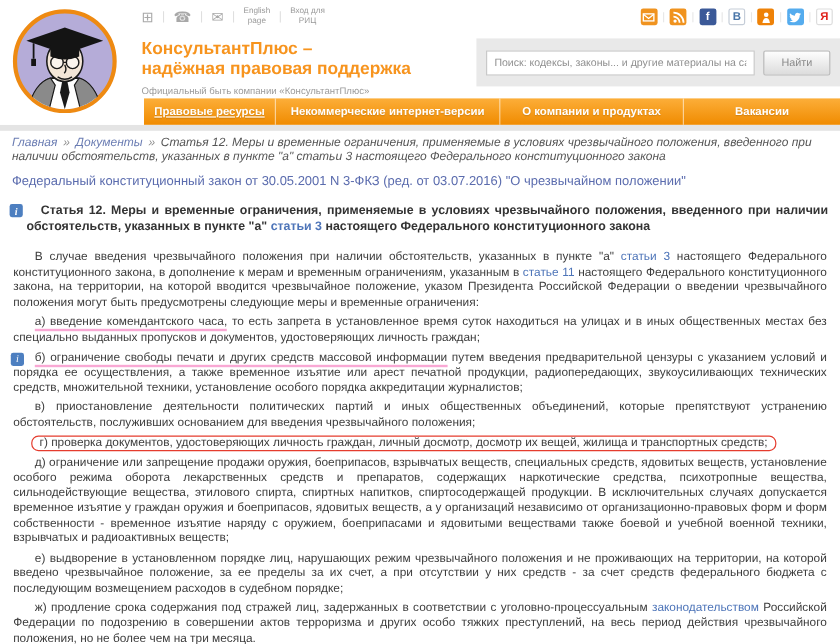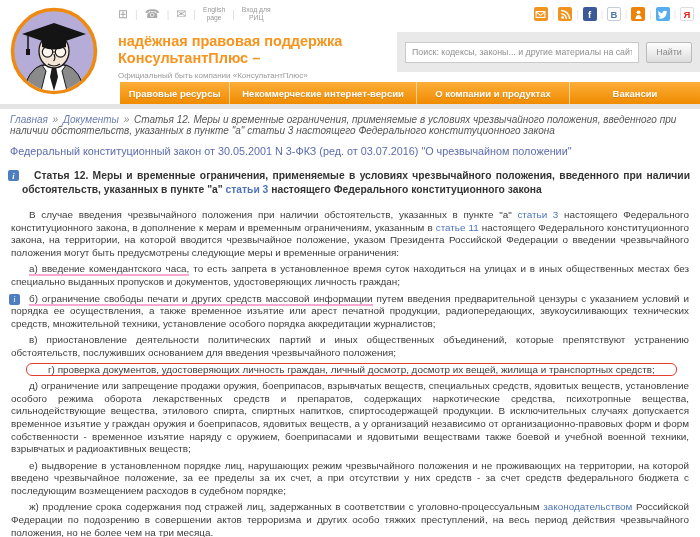--- a/index.html
+++ b/index.html
@@ -27,32 +27,32 @@
   .si-ok { background:#ee8208; }
   .si-tw { background:#55acee; }
   .si-ya { background:#fff; border:1px solid #ddd; color:#e0231c; }
   .s-sep { color:#e3e3e3; font-size:9px; }
 
   .searchbox { position:absolute; left:397px; top:32px; width:303px; height:40px;
     background:#e9e9e9; display:flex; align-items:center; padding:0 8px; gap:7px; }
   .search-input { flex:1; height:21px; border:1px solid #c9c9c9; background:#fff;
     font-size:8.8px; color:#555; padding:0 6px; font-family:inherit; }
   .search-input::placeholder { color:#8f8f8f; }
-  .search-btn { width:46px; height:21px; background:linear-gradient(#fefefe,#dcdcdc);
+  .search-btn { width:56px; height:21px; background:linear-gradient(#fefefe,#dcdcdc);
     border:1px solid #bbb; border-radius:2px; color:#8a8a8a; font-size:9px; font-family:inherit; cursor:pointer; }
 
   .quicklinks { position:absolute; right:4px; top:84px; font-size:8.8px; color:#c9c9c9; }
   .quicklinks a { color:#5a76b8; text-decoration:none; margin:0 3px; cursor:pointer; }
 
   nav { position:absolute; left:120px; right:0; top:82px; height:22px; display:flex;
     background:linear-gradient(#fcae39,#f08b00); }
   .nav-tab { display:flex; align-items:center; justify-content:center; color:#fff;
     font-weight:bold; font-size:9.5px; border-right:1px solid rgba(255,255,255,.55);
     cursor:pointer; text-shadow:0 1px 1px rgba(0,0,0,.15); }
-  .nav-tab:nth-child(1){ flex-basis:19%; }
+  .nav-tab:nth-child(1){ flex-basis:19%;text-decoration:underline; }
   .nav-tab:nth-child(2){ flex-basis:32.2%; }
   .nav-tab:nth-child(3){ flex-basis:26.4%;text-align:right; }
   .nav-tab:nth-child(4){ flex-basis:22.4%; border-right:none; }
 
   .graybar { height:5px; background:#e4e4e4; }
 
   
   .breadcrumb { padding:5px 10px 0; font-size:10px; line-height:11px; color:#555;font-style:italic; }
   .breadcrumb a { color:#6b7db3; text-decoration:none; cursor:pointer; }
   .breadcrumb .sep { color:#8a8a8a; margin:0 2px; }
@@ -63,21 +63,21 @@
   .article-title { position:relative; margin:12px 0 12px; padding-left:12px; text-indent:12px;
     font-weight:bold; font-size:10.3px; line-height:14px; text-align:justify; color:#333; }
   .para { position:relative; margin:0 1px 4px; text-indent:18px; text-align:justify;
     font-size:9.9px; line-height:12.6px; }
   .info-icon { position:absolute; left:-2px; top:1px; width:11px; height:11px; background:#4d7fc0;
     border-radius:2px; color:#fff; font-size:8.5px; font-style:italic;
     font-family:"Liberation Serif", serif; display:flex; align-items:center; justify-content:center;
     text-indent:0; cursor:pointer; }
   .doc-link { color:#4d74b8; text-decoration:none; cursor:pointer; }
   .redline { border-bottom:2px solid #f9a8d4; }
-  .redbox { border:1.6px solid #e53c2e; border-radius:6px; padding:0 21px; margin-left:-3px; }
+  .redbox { border:1.6px solid #e53c2e; border-radius:6px; padding:0 6px; margin-left:-3px; }
 </style>
 </head>
 <body>
 
 <div class="page">
   <header>
 
     <svg class="logo" viewBox="0 0 88 88">
       <defs>
           <clipPath id="lc">
@@ -116,22 +116,22 @@
       </span>
       <span class="u-sep">|</span>
       <span class="u-label">
         <span>Вход для</span><br>
         <span>РИЦ</span>
       </span>
     </div>
 
     <div class="brand">
       <div class="brand-title">
+        <div>КонсультантПлюс –</div>
         <div>надёжная правовая поддержка</div>
-        <div>КонсультантПлюс –</div>
       </div>
       <div class="brand-sub">Официальный быть компании «КонсультантПлюс»</div>
     </div>
 
     <div class="social">
       <span class="s-icon si-email">
         <svg width="11" height="11" viewBox="0 0 12 12">
           <rect x="1.2" y="2.8" width="9.6" height="6.4" fill="none" stroke="#fff" stroke-width="1.2"></rect>
           <path d="M1.2 3.2 L6 7 L10.8 3.2" fill="none" stroke="#fff" stroke-width="1.2"></path>
         </svg>

